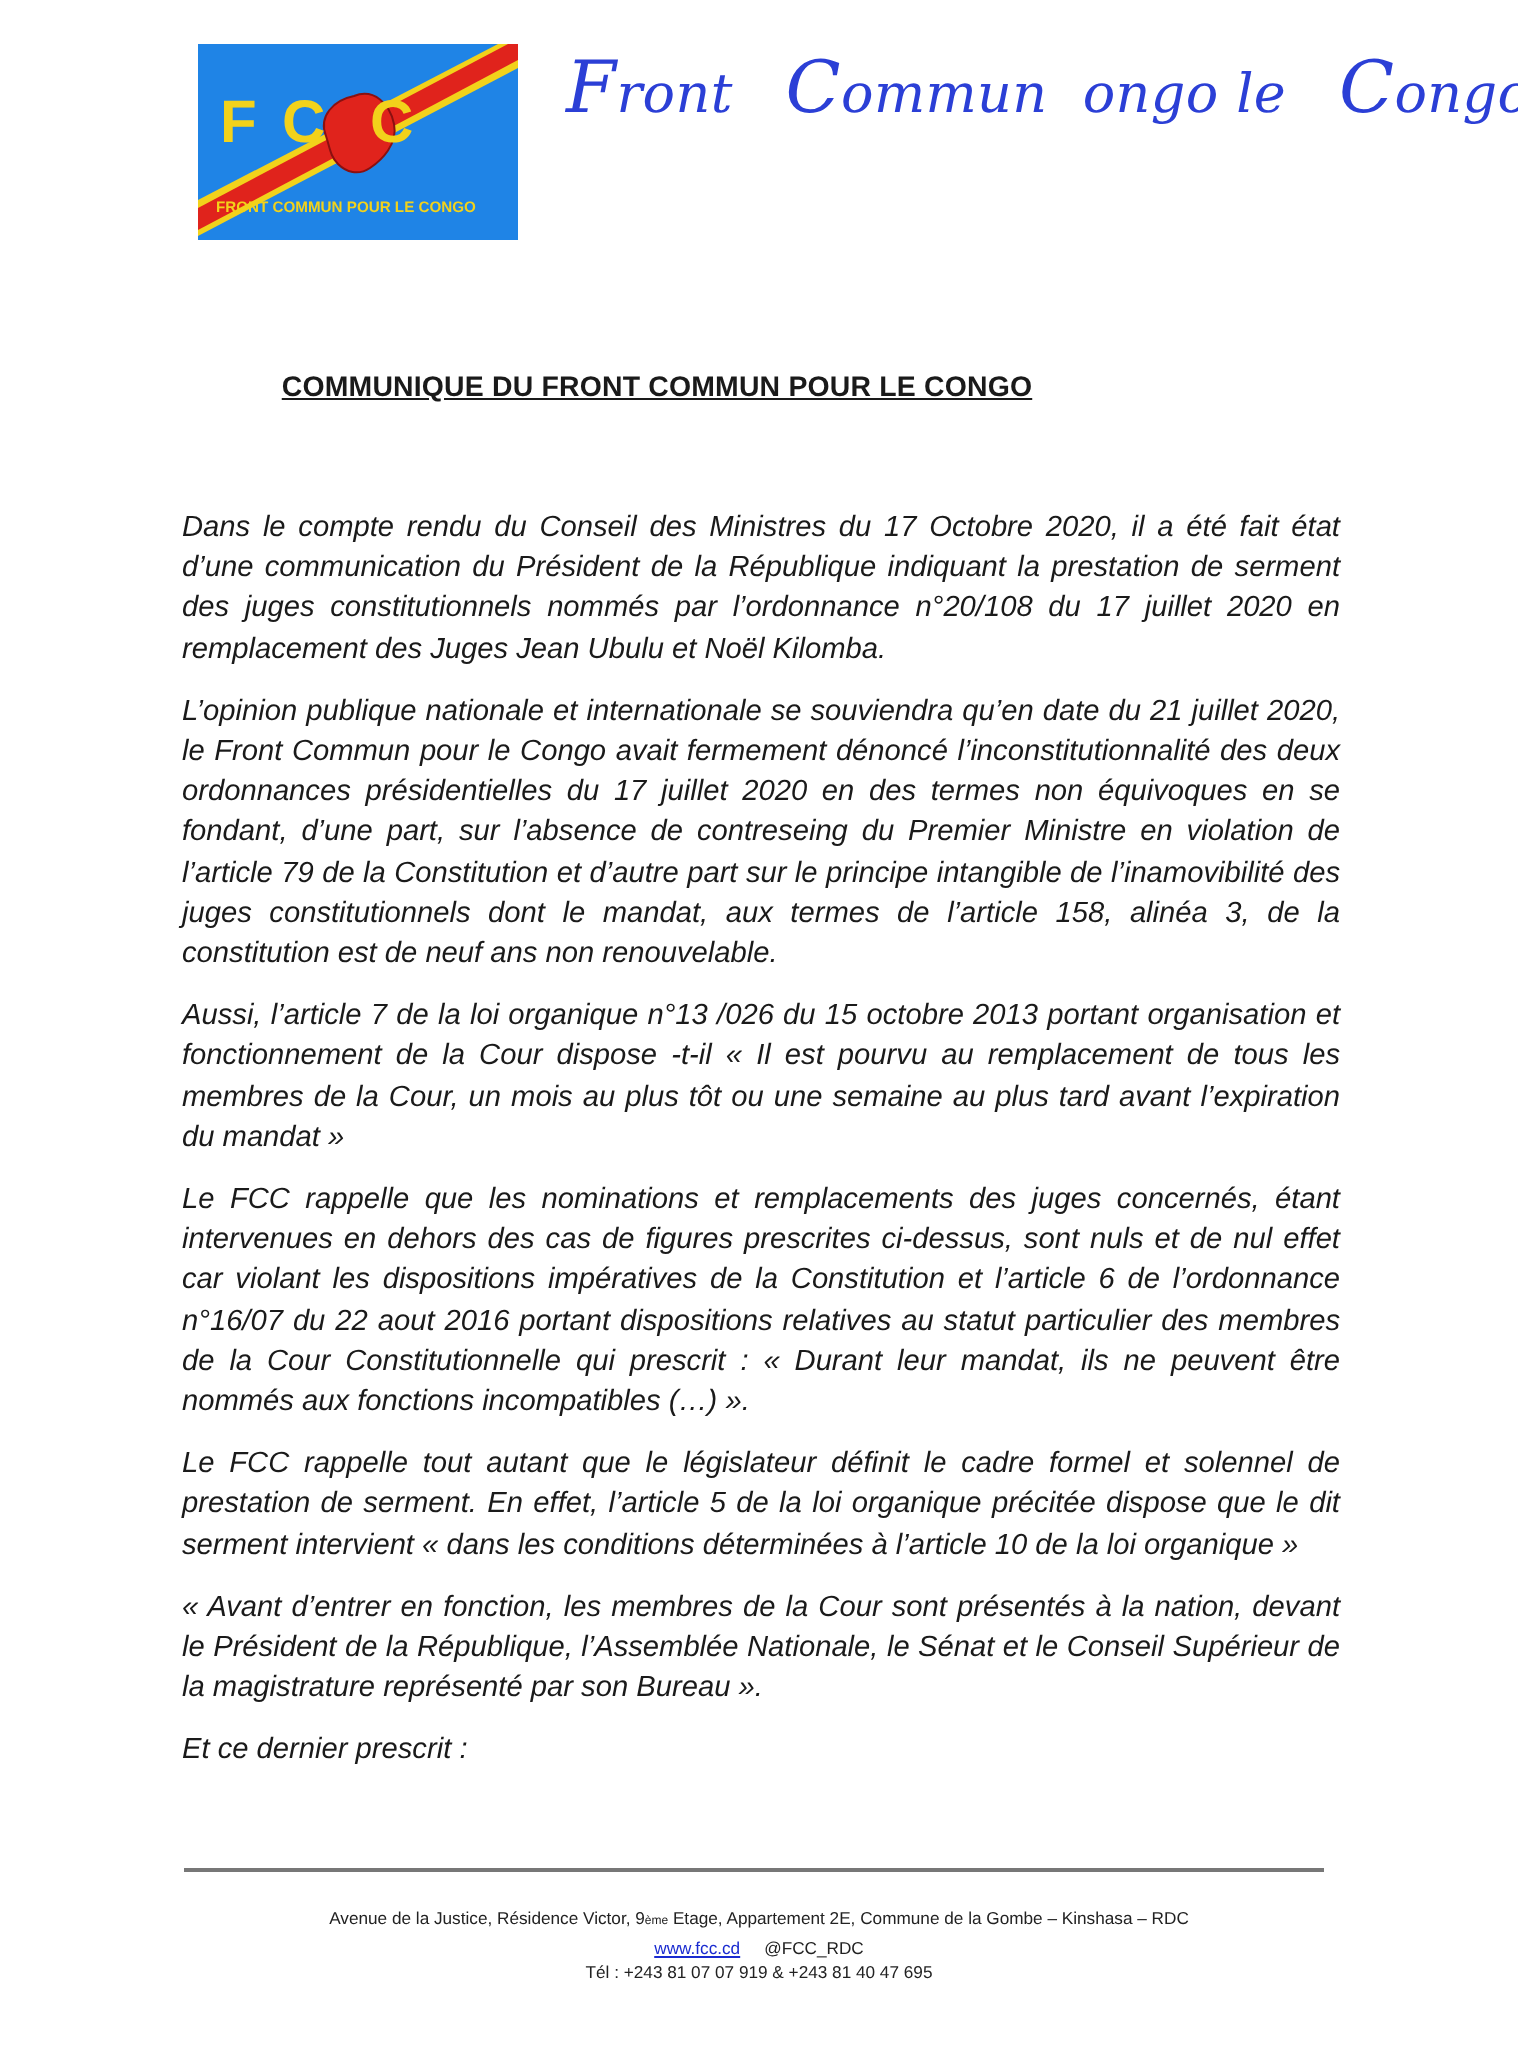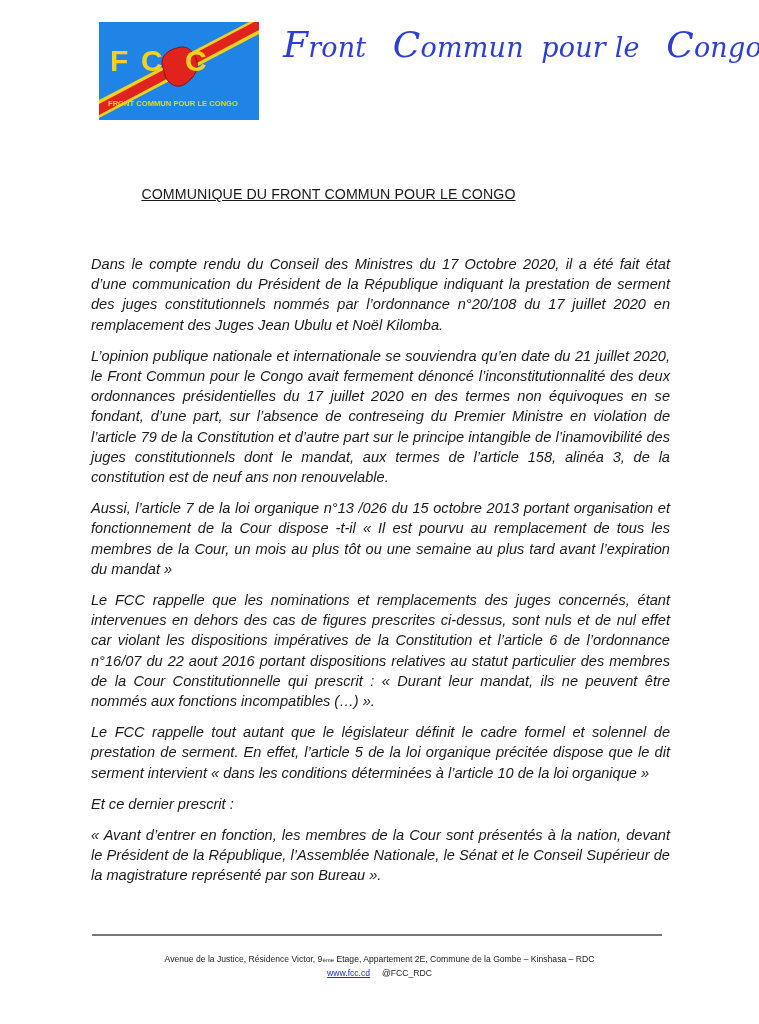--- a/index.html
+++ b/index.html
@@ -1,21 +1,21 @@
 <!DOCTYPE html>
 <html><head>
 <meta charset="utf-8">
 <style>
   html, body { margin:0; padding:0; background:#ffffff; }
   body { width:759px; height:1024px; position:relative; overflow:hidden; font-family:"Liberation Sans", sans-serif; color:#1a1a1a; }
   .logo { position:absolute; left:99px; top:22px; width:160px; height:98px; overflow:hidden; }
   .logo svg { display:block; }
   .brand { position:absolute; left:283px; top:24px; font-family:"DejaVu Serif", serif; font-style:italic; color:#2b3fd6; font-size:27px; letter-spacing:0.2px; white-space:nowrap; }
   .brand .cap { font-size:36px; }
-  .title { position:absolute; left:0; width:657px; top:186px; text-align:center; font-weight:normal; font-size:14.2px; text-decoration:underline; letter-spacing:0.1px; }
+  .title { position:absolute; left:0; width:657px; top:186px; text-align:center; font-weight:bold; font-size:14.2px; text-decoration:underline; letter-spacing:0.1px; }
   .body { position:absolute; left:91px; width:579px; top:254px; font-size:14.6px; line-height:20.2px; }
   .body p { margin:0 0 11px 0; text-align:justify;font-style:italic; }
   .rule { position:absolute; left:92px; width:570px; top:934px; height:2px; background:#777; }
   .footer { position:absolute; left:0; width:759px; top:953px; text-align:center; font-size:8.6px; line-height:12.5px; color:#222; }
   .footer a { color:#1a2bd0; text-decoration:underline; }
   .footer .sp { display:inline-block; width:12px; }
   .sup { font-size:6px; }
 </style>
 </head>
 <body>
@@ -29,36 +29,37 @@
     <text x="11" y="49" font-family="Liberation Sans, sans-serif" font-weight="bold" font-size="30" fill="#f2d21b">F</text>
     <text x="42" y="49" font-family="Liberation Sans, sans-serif" font-weight="bold" font-size="30" fill="#f2d21b">C</text>
     <text x="86" y="49" font-family="Liberation Sans, sans-serif" font-weight="bold" font-size="30" fill="#f2d21b">C</text>
     <text x="9" y="84" font-family="Liberation Sans, sans-serif" font-weight="bold" font-size="7.6" fill="#f2d21b">FRONT COMMUN POUR LE CONGO</text>
   </svg>
 </div>
 
 <div class="brand">
   <span><span class="cap">F</span><span>ront</span></span>&nbsp;&nbsp;
   <span><span class="cap">C</span><span>ommun</span></span>&nbsp;
-  <span><span>pour le</span></span>&nbsp;&nbsp;
+  <span><span>ongo le</span></span>&nbsp;&nbsp;
   <span><span class="cap">C</span><span>ongo</span></span>
 </div>
 
 <div class="title">COMMUNIQUE DU FRONT COMMUN POUR LE CONGO</div>
 
 <div class="body">
   <p>Dans le compte rendu du Conseil des Ministres du 17 Octobre 2020, il a été fait état d’une communication du Président de la République indiquant la prestation de serment des juges constitutionnels nommés par l’ordonnance n°20/108 du 17 juillet 2020 en remplacement des Juges Jean Ubulu et Noël Kilomba.</p>
   <p>L’opinion publique nationale et internationale se souviendra qu’en date du 21 juillet 2020, le Front Commun pour le Congo avait fermement dénoncé l’inconstitutionnalité des deux ordonnances présidentielles du 17 juillet 2020 en des termes non équivoques en se fondant, d’une part, sur l’absence de contreseing du Premier Ministre en violation de l’article 79 de la Constitution et d’autre part sur le principe intangible de l’inamovibilité des juges constitutionnels dont le mandat, aux termes de l’article 158, alinéa 3, de la constitution est de neuf ans non renouvelable.</p>
   <p>Aussi, l’article 7 de la loi organique n°13 /026 du 15 octobre 2013 portant organisation et fonctionnement de la Cour dispose -t-il « Il est pourvu au remplacement de tous les membres de la Cour, un mois au plus tôt ou une semaine au plus tard avant l’expiration du mandat »</p>
   <p>Le FCC rappelle que les nominations et remplacements des juges concernés, étant intervenues en dehors des cas de figures prescrites ci-dessus, sont nuls et de nul effet car violant les dispositions impératives de la Constitution et l’article 6 de l’ordonnance n°16/07 du 22 aout 2016 portant dispositions relatives au statut particulier des membres de la Cour Constitutionnelle qui prescrit : « Durant leur mandat, ils ne peuvent être nommés aux fonctions incompatibles (…) ».</p>
   <p>Le FCC rappelle tout autant que le législateur définit le cadre formel et solennel de prestation de serment. En effet, l’article 5 de la loi organique précitée dispose que le dit serment intervient « dans les conditions déterminées à l’article 10 de la loi organique »</p>
+  <p>«  Avant d’entrer en fonction, les membres de la Cour sont présentés à la nation, devant le Président de la République, l’Assemblée Nationale, le Sénat et le Conseil Supérieur de la magistrature représenté par son Bureau ».</p>
   <p>Et ce dernier prescrit :</p>
-  <p>«  Avant d’entrer en fonction, les membres de la Cour sont présentés à la nation, devant le Président de la République, l’Assemblée Nationale, le Sénat et le Conseil Supérieur de la magistrature représenté par son Bureau ».</p>
 </div>
 
 <div class="rule"></div>
 
 <div class="footer">
   <div><span>Avenue de la Justice, Résidence Victor, 9</span><span class="sup">ème</span><span> Etage, Appartement 2E, Commune de la Gombe – Kinshasa – RDC</span></div>
   <div>
     <a>www.fcc.cd</a><span class="sp"></span><span>@FCC_RDC</span>
   </div>
+  <div>Tél : +243 81 07 07 919 &amp; +243 81 40 47 695</div>
 </div>
 
 </body></html>

